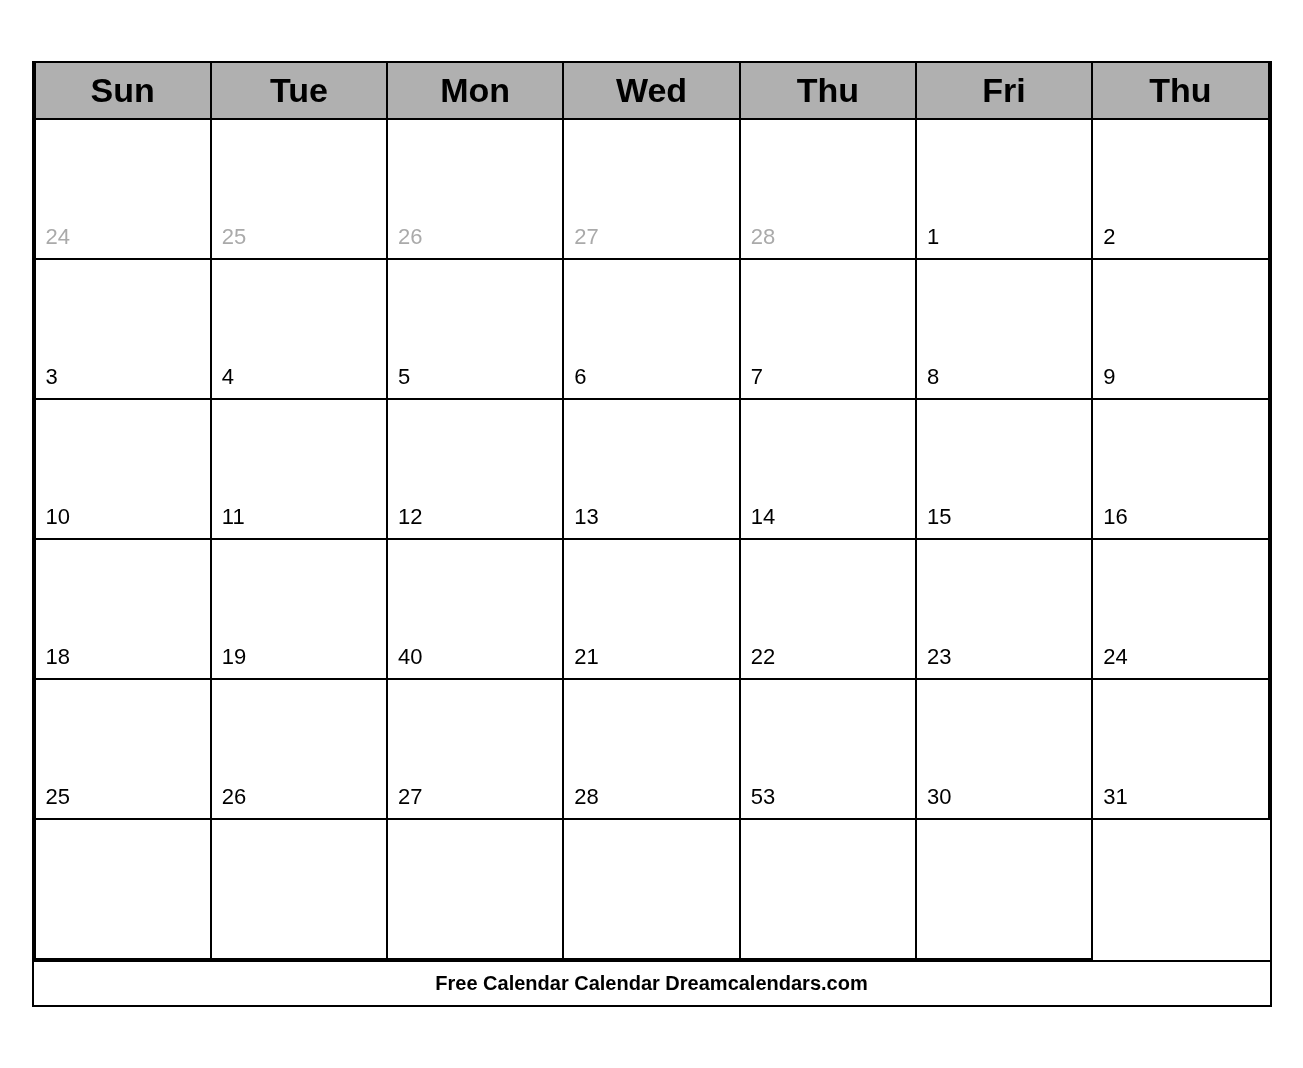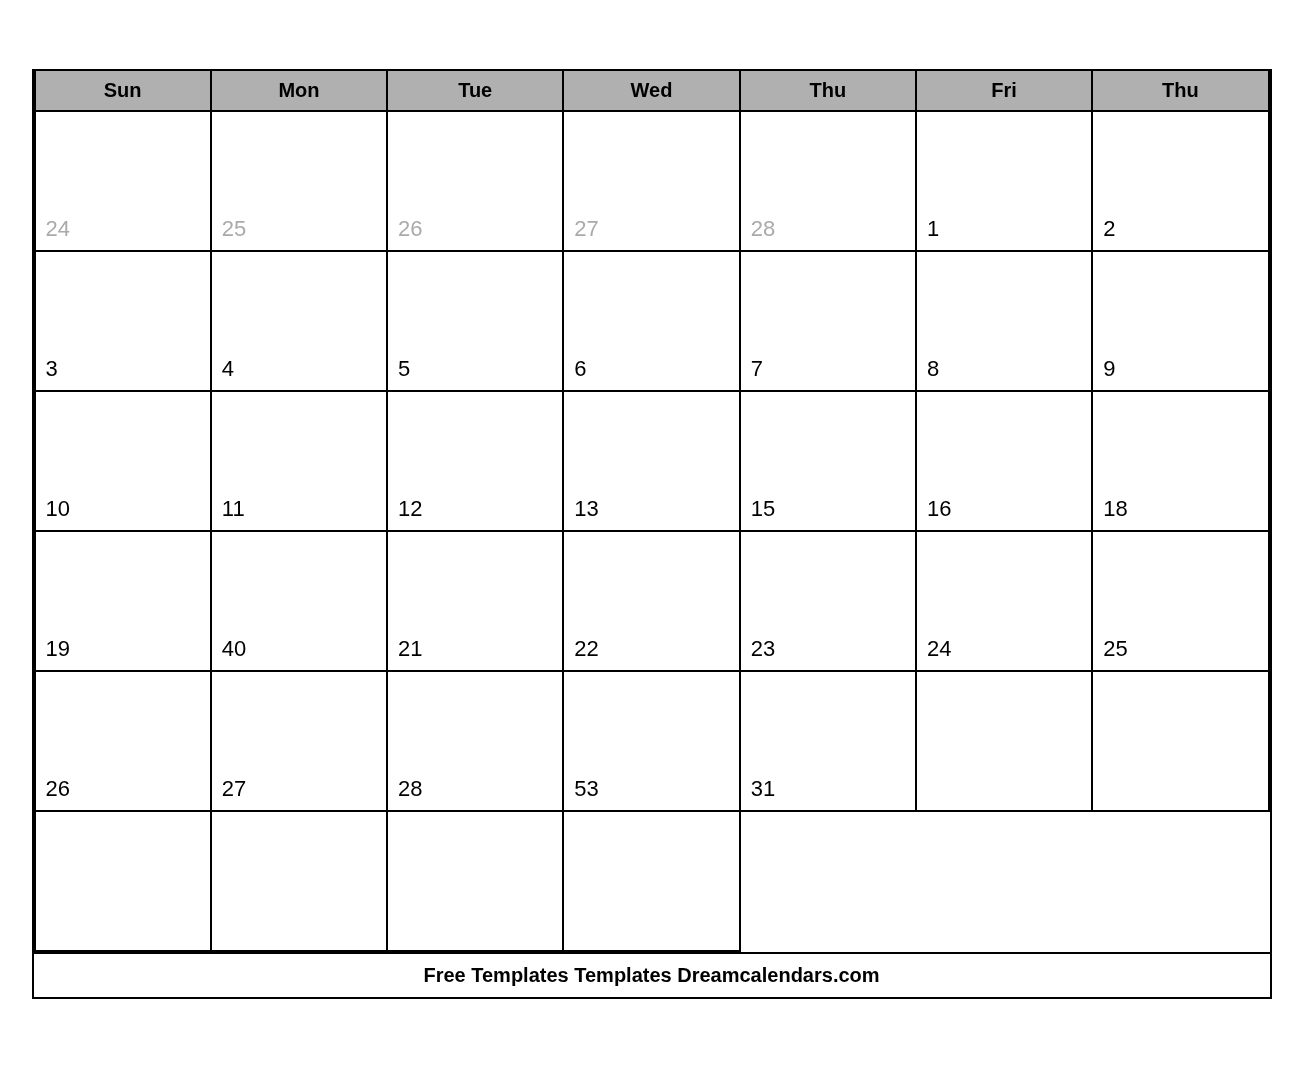--- a/index.html
+++ b/index.html
@@ -37,21 +37,21 @@
 
     .calendar-grid {
       display: grid;
       grid-template-columns: repeat(7, 1fr);
       border-left: 2px solid #000;
     }
 
     .day-header {
       background: #b0b0b0;
       text-align: center;
-      font-size: 20px;
+      font-size: 34px;
       font-weight: bold;
       padding: 8px 8px;
       border-right: 2px solid #000;
       border-bottom: 2px solid #000;
       font-family: Arial, sans-serif;
     }
 
     .day-cell {
       border-right: 2px solid #000;
       border-bottom: 2px solid #000;
@@ -89,22 +89,22 @@
     }
   </style>
 </head>
 <body>
 
 <div class="calendar-container">
 
   <div class="calendar-grid" id="calendar-grid">
 
   <div class="day-header">Sun</div>
+      <div class="day-header">Tue</div>
       <div class="day-header">Mon</div>
-      <div class="day-header">Tue</div>
       <div class="day-header">Wed</div>
       <div class="day-header">Thu</div>
       <div class="day-header">Fri</div>
       <div class="day-header">Thu</div>
       <div class="day-cell other-month">
         <span class="day-number">24</span>
       </div>
       <div class="day-cell other-month">
         <span class="day-number">25</span>
       </div>
@@ -150,20 +150,23 @@
       <div class="day-cell">
         <span class="day-number">11</span>
       </div>
       <div class="day-cell">
         <span class="day-number">12</span>
       </div>
       <div class="day-cell">
         <span class="day-number">13</span>
       </div>
       <div class="day-cell">
+        <span class="day-number">14</span>
+      </div>
+      <div class="day-cell">
         <span class="day-number">15</span>
       </div>
       <div class="day-cell">
         <span class="day-number">16</span>
       </div>
       <div class="day-cell">
         <span class="day-number">18</span>
       </div>
       <div class="day-cell">
         <span class="day-number">19</span>
@@ -190,26 +193,29 @@
         <span class="day-number">26</span>
       </div>
       <div class="day-cell">
         <span class="day-number">27</span>
       </div>
       <div class="day-cell">
         <span class="day-number">28</span>
       </div>
       <div class="day-cell">
         <span class="day-number">53</span>
+      </div>
+      <div class="day-cell">
+        <span class="day-number">30</span>
       </div>
       <div class="day-cell last-row">
         <span class="day-number">31</span>
       </div>
       <div class="day-cell last-row"></div>
       <div class="day-cell last-row"></div>
       <div class="day-cell last-row"></div>
       <div class="day-cell last-row"></div>
       <div class="day-cell last-row"></div>
       <div class="day-cell last-row"></div>
     </div>
 
-  <div class="calendar-footer">Free Templates Templates Dreamcalendars.com</div>
+  <div class="calendar-footer">Free Calendar Calendar Dreamcalendars.com</div>
 </div>
 
 </body></html>

